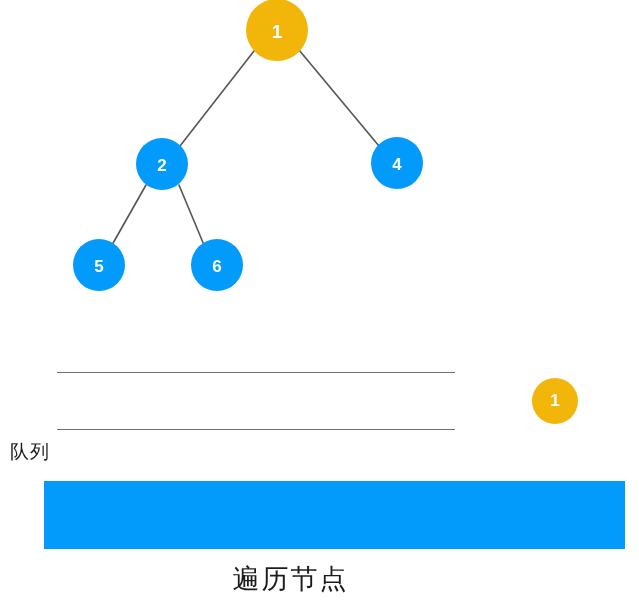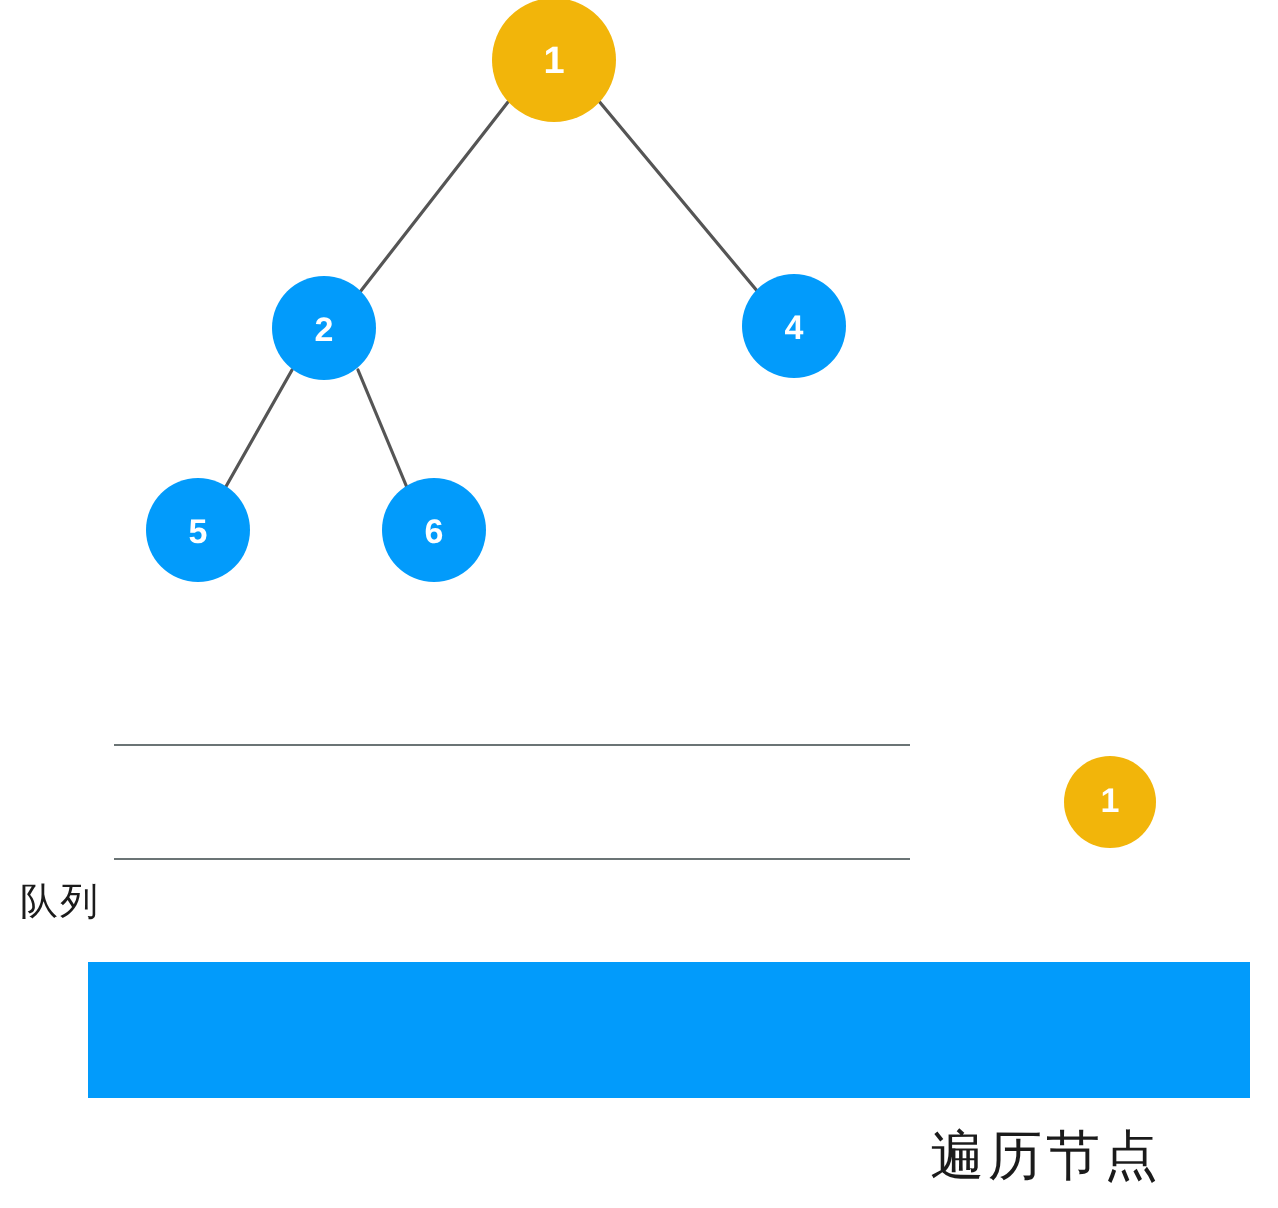--- a/index.html
+++ b/index.html
@@ -58,21 +58,21 @@
     left: 10px;
     top: 391px;
     font-size: 19px;
     line-height: 24px;
     margin-top: 48px;
   }
   #caption-traverse {
     left: 0;
     right: 0;
     top: 562px;
-    text-align: right;
+    text-align: center;
     font-size: 27px;
     line-height: 34px;
     padding-right: 58px;
     letter-spacing: 2px;
   }
   .queue-rail {
     position: absolute;
     left: 57px;
     width: 398px;
     height: 1px;

